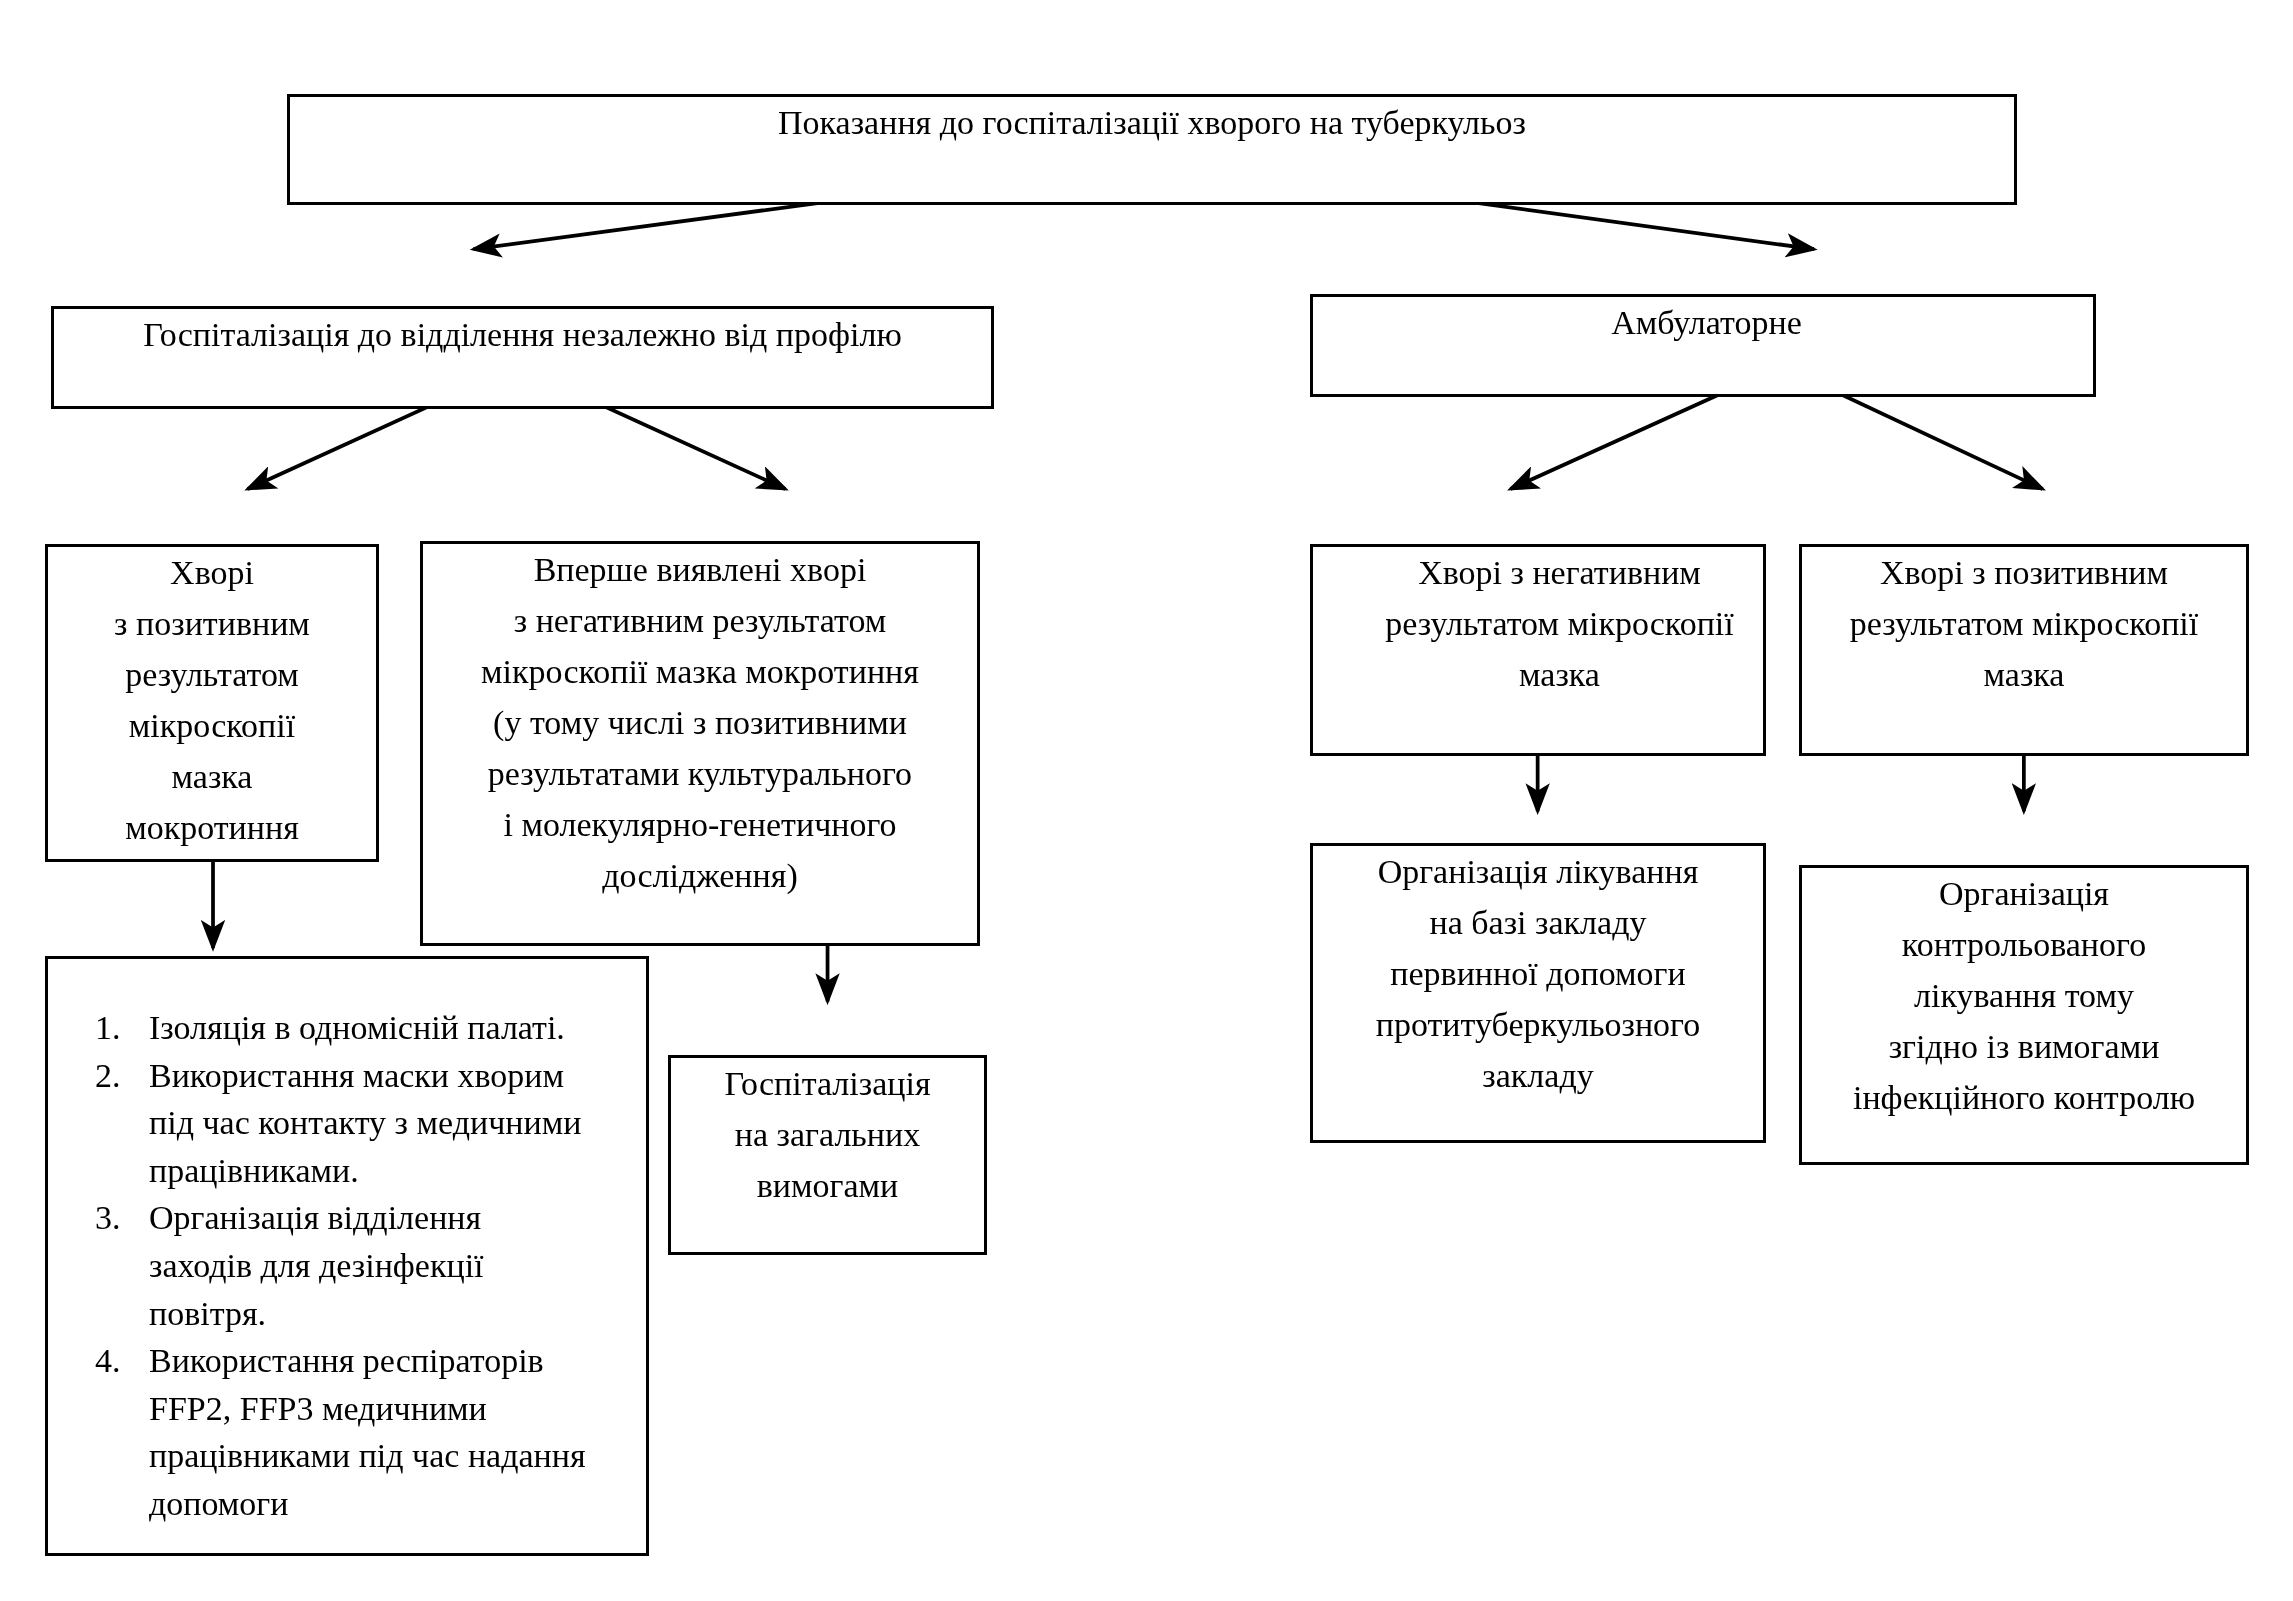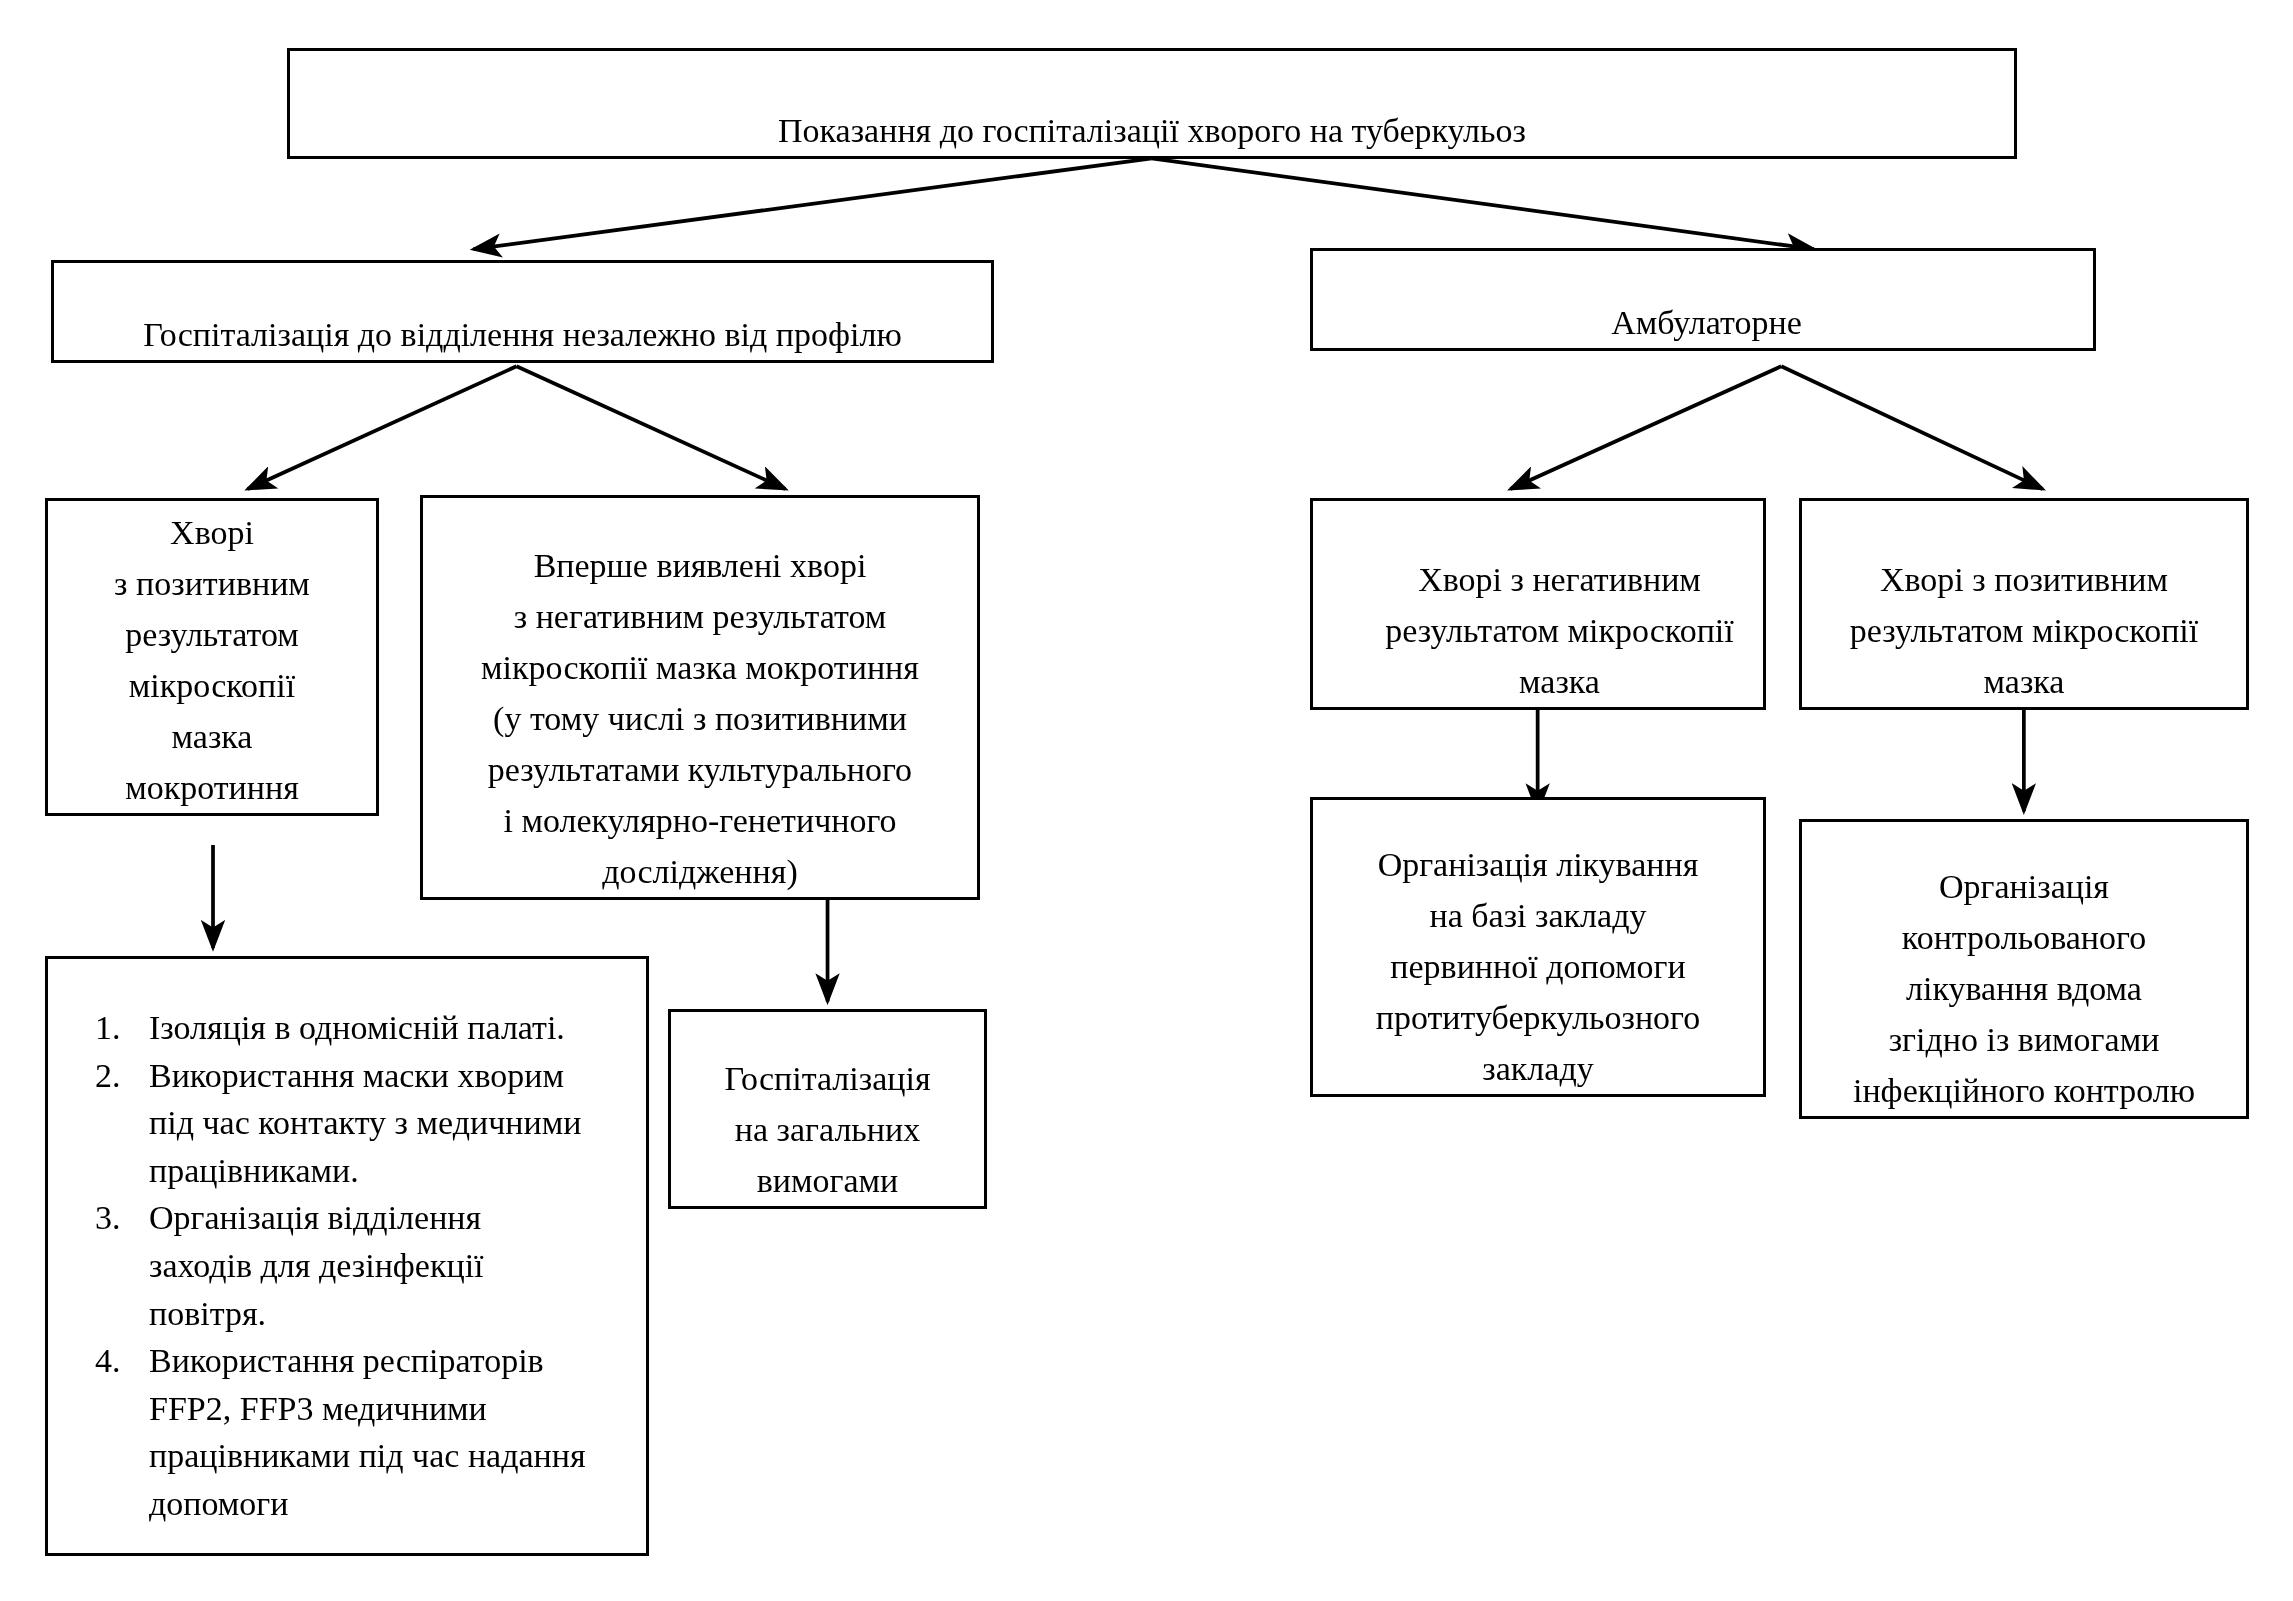--- a/index.html
+++ b/index.html
@@ -17,23 +17,24 @@
     overflow: hidden;
   }
   .box {
     position: absolute;
     box-sizing: border-box;
     border: 3.7px solid #000000;
     background: #ffffff;
   }
   .center {
     display: flex;
-    align-items: flex-end;
+    align-items: flex-start;
     justify-content: center;
     text-align: center;
+    margin-top: 46px;
   }
   .txt {
     white-space: pre-line;
     font-size: 34px;
     line-height: 1.5;
   }
   .list {
     padding: 45px 26px 19px 47px;
   }
   .li {
@@ -163,19 +164,19 @@
     <span class="txt">Організація лікування
 на базі закладу
 первинної допомоги
 протитуберкульозного
 закладу</span>
   </div>
 
   <div class="box center" style="left:1799px; top:819px; width:450px; height:300px;">
     <span class="txt">Організація
 контрольованого
-лікування вдома
+лікування тому
 згідно із вимогами
 інфекційного контролю</span>
   </div>
 
 </div>
 
 
 </body></html>

